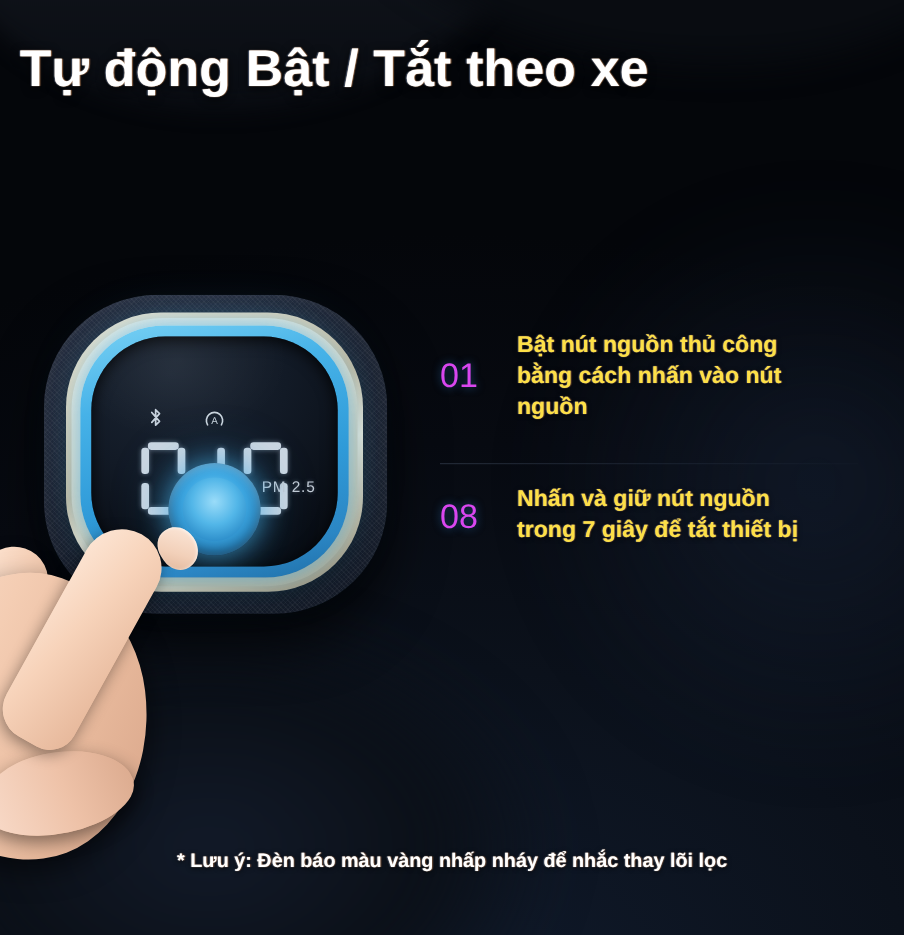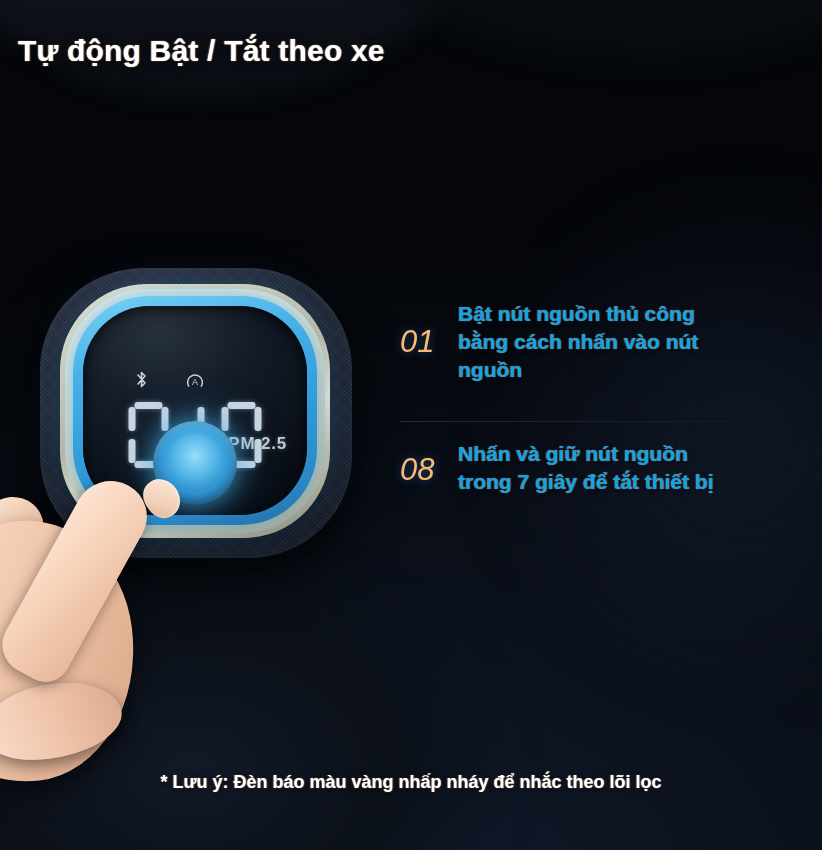--- a/index.html
+++ b/index.html
@@ -46,21 +46,21 @@
     position:absolute; right:-180px; top:180px;
     width:520px; height:520px;
     border-radius:50%;
     background:radial-gradient(closest-side, rgba(30,46,72,.40), rgba(8,12,19,0));
     filter:blur(30px);
   }
 
   
   #title {
     position:absolute; left:18px; top:34px;
-    font-size:30px; font-weight:bold; color:#ffffff;
+    font-size:47px; font-weight:bold; color:#ffffff;
     letter-spacing:.2px;
     text-shadow:0 0 1px rgba(255,210,160,.75), 1px 0 1px rgba(255,170,110,.45),
                 -1px 0 1px rgba(150,190,255,.35), 0 2px 9px rgba(0,0,0,.85);
     white-space:nowrap;
   }
 
   
   #device {
     position:absolute; left:40px; top:268px;
     width:312px; height:290px;
@@ -137,21 +137,21 @@
   .s-d { left:6px; bottom:0; width:28px; height:7px; }
   .s-e { left:0; bottom:5px; width:7px; height:24px; }
   .s-f { left:0; top:5px; width:7px; height:24px; }
   .s-g { left:6px; top:29px; width:28px; height:7px; }
   
   .seg-digit.narrow .s-b { right:0; }
   .seg-digit.narrow .s-c { right:0; }
 
   .pm-label {
     position:absolute; right:20px; top:128px;
-    font-size:17px; font-weight:bold; color:#c3ccd6;
+    font-size:14px; font-weight:normal; color:#c3ccd6;
     letter-spacing:.8px;
     text-shadow:0 0 4px rgba(180,200,225,.4);
   }
 
   
   .power-btn {
     position:absolute; left:50%; bottom:10px; transform:translateX(-50%);
     width:84px; height:84px; border-radius:50%;
     background:radial-gradient(circle at 50% 42%, #7fd4f7 0%, #3ea8e2 40%, #2b8ac5 66%, #1d6aa3 86%, #144d79 100%);
     box-shadow:0 0 26px rgba(70,180,235,.72), 0 0 52px rgba(55,150,215,.34),
@@ -207,31 +207,32 @@
     background:linear-gradient(80deg,#f9dccb 0%, #eec2a8 55%, #dbaa8e 100%);
     transform:rotate(-12deg);
     box-shadow:0 6px 16px rgba(0,0,0,.45);
   }
 
   
   #steps { position:absolute; left:400px; top:300px; width:400px; }
   .step { position:relative; display:flex; align-items:flex-start; }
   .step-num {
     flex:0 0 auto; width:58px;
-    font-size:31px; font-style:italic; font-weight:normal;
-    color:#fdba74; line-height:1;
+    font-size:31px; font-weight:normal;
+    color:#d946ef; line-height:1;
     text-shadow:0 0 8px rgba(47,127,208,.55);
   }
   .step-text {
     flex:1 1 auto;
-    font-size:21px; font-weight:bold; color:#0ea5e9;
+    font-size:21px; font-weight:bold; color:#fde047;
     line-height:1.34;
     text-shadow:0 0 1px rgba(255,200,150,.55), 1px 0 1px rgba(255,160,100,.30),
                 -1px 0 1px rgba(150,195,255,.25), 0 1px 5px rgba(0,0,0,.8);
     white-space:pre-line;
+    margin-left:12px;
   }
   #step1 { margin-bottom:0; }
   #step1 .step-num { margin-top:26px; }
   #step2 .step-num { margin-top:14px; }
   #divider {
     position:absolute; left:400px; top:421px; width:380px; height:1px;
     background:linear-gradient(90deg, rgba(120,140,170,.26) 0%, rgba(90,110,140,.16) 55%, rgba(60,75,100,.04) 100%);
   }
   #step2-wrap { position:absolute; left:400px; top:440px; width:400px; }
 
@@ -339,13 +340,13 @@
 <div id="divider"></div>
 
 <div id="step2-wrap">
   <div class="step" id="step2">
     <div class="step-num">08</div>
     <div class="step-text">Nhấn và giữ nút nguồn
 trong 7 giây để tắt thiết bị</div>
   </div>
 </div>
 
-<div id="note">* Lưu ý: Đèn báo màu vàng nhấp nháy để nhắc theo lõi lọc</div>
+<div id="note">* Lưu ý: Đèn báo màu vàng nhấp nháy để nhắc thay lõi lọc</div>
 
 </body></html>

